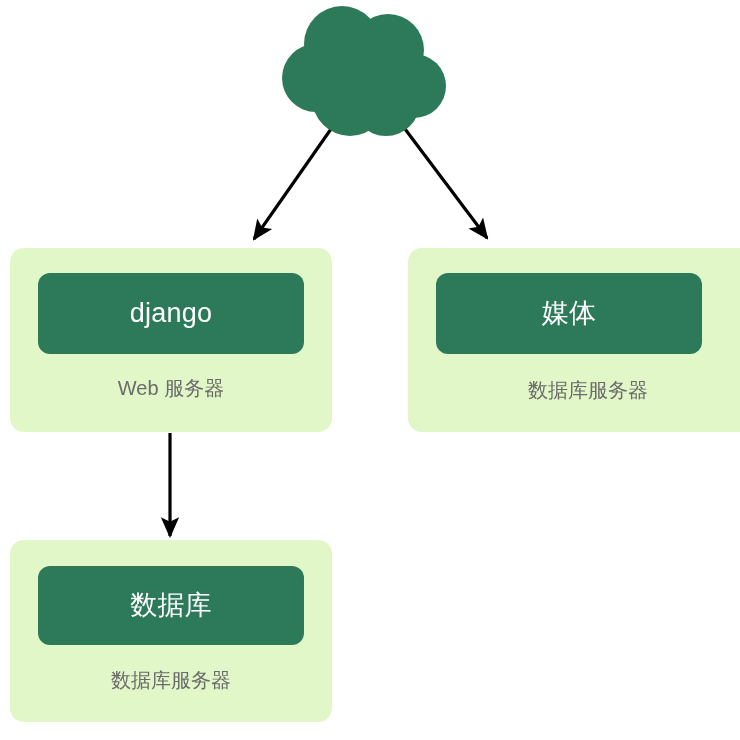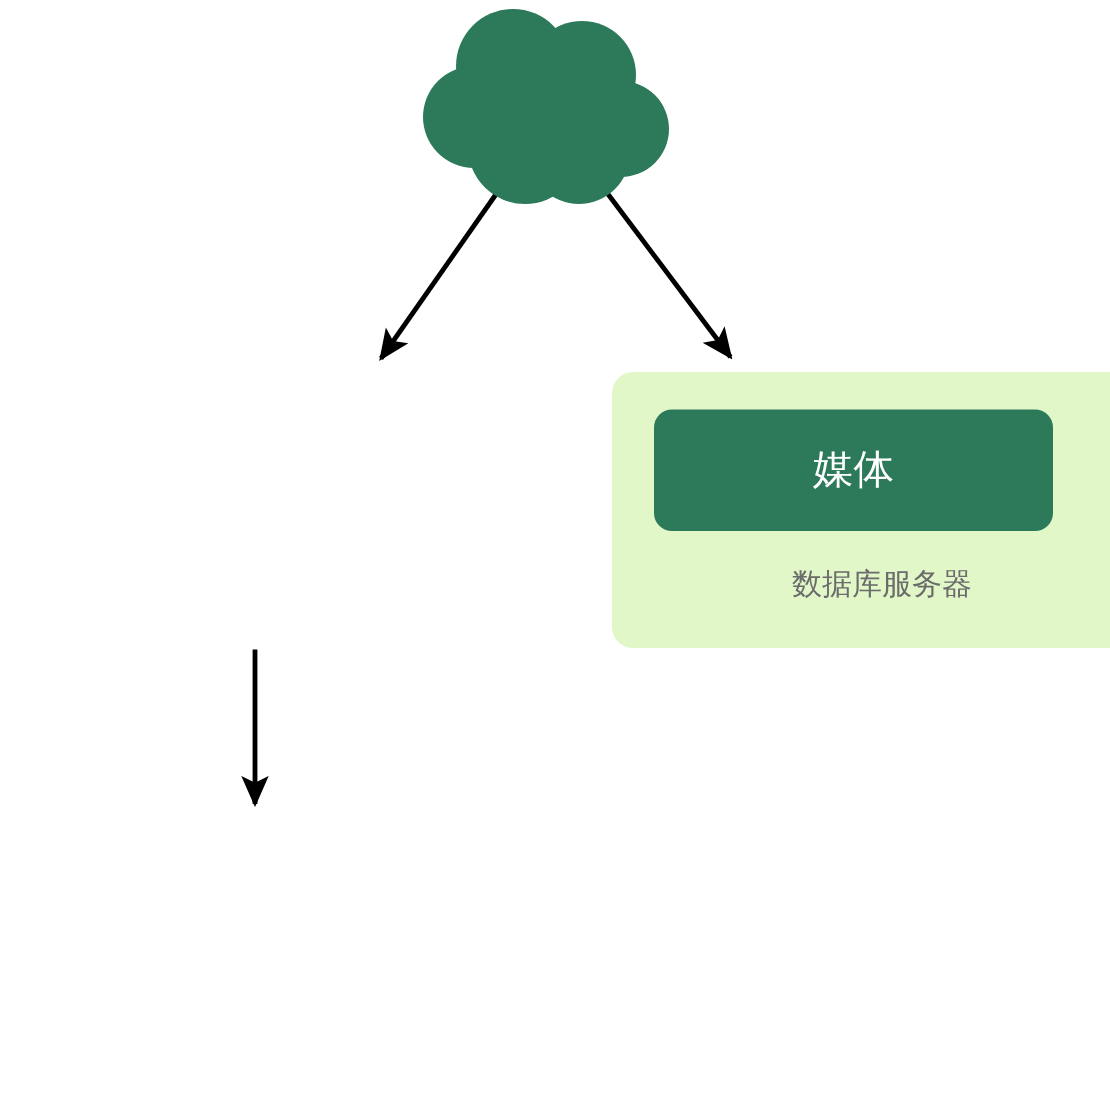--- a/index.html
+++ b/index.html
@@ -115,22 +115,34 @@
         <circle cx="108" cy="44" r="36"></circle>
         <circle cx="36" cy="72" r="34"></circle>
         <circle cx="134" cy="80" r="32"></circle>
         <circle cx="70" cy="92" r="38"></circle>
         <circle cx="106" cy="96" r="34"></circle>
         <rect x="30" y="44" width="110" height="58" rx="24"></rect>
       </g>
     </svg>
   </div>
 
+  <div class="group-box web">
+    <div class="inner-node web">
+      <span class="inner-label">django</span>
+    </div>
+    <div class="group-label web">Web 服务器</div>
+  </div>
 
   <div class="group-box media">
     <div class="inner-node media">
       <span class="inner-label cjk">媒体</span>
     </div>
     <div class="group-label media">数据库服务器</div>
   </div>
 
+  <div class="group-box db">
+    <div class="inner-node db">
+      <span class="inner-label cjk">数据库</span>
+    </div>
+    <div class="group-label db">数据库服务器</div>
+  </div>
 
 </div>
 
 </body></html>

